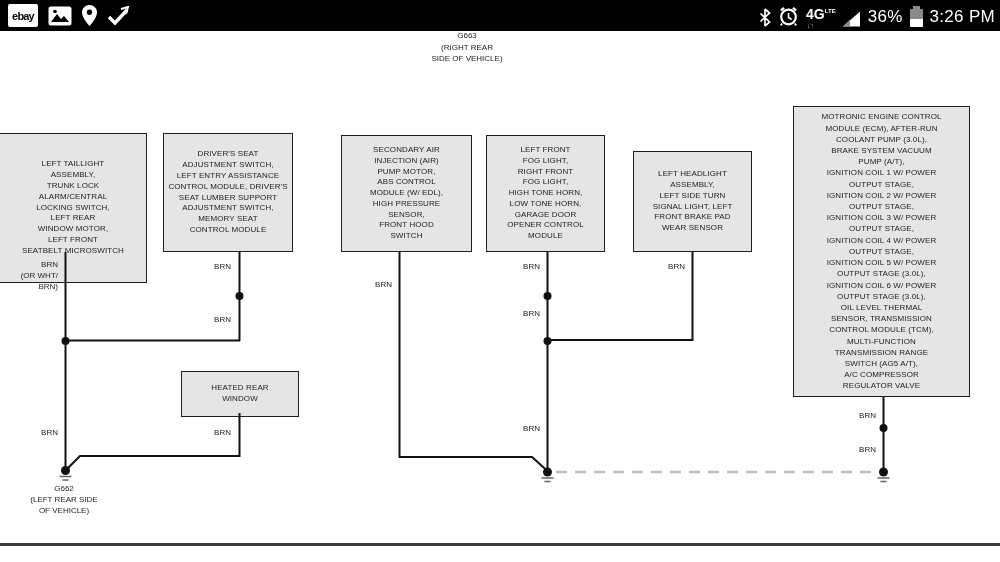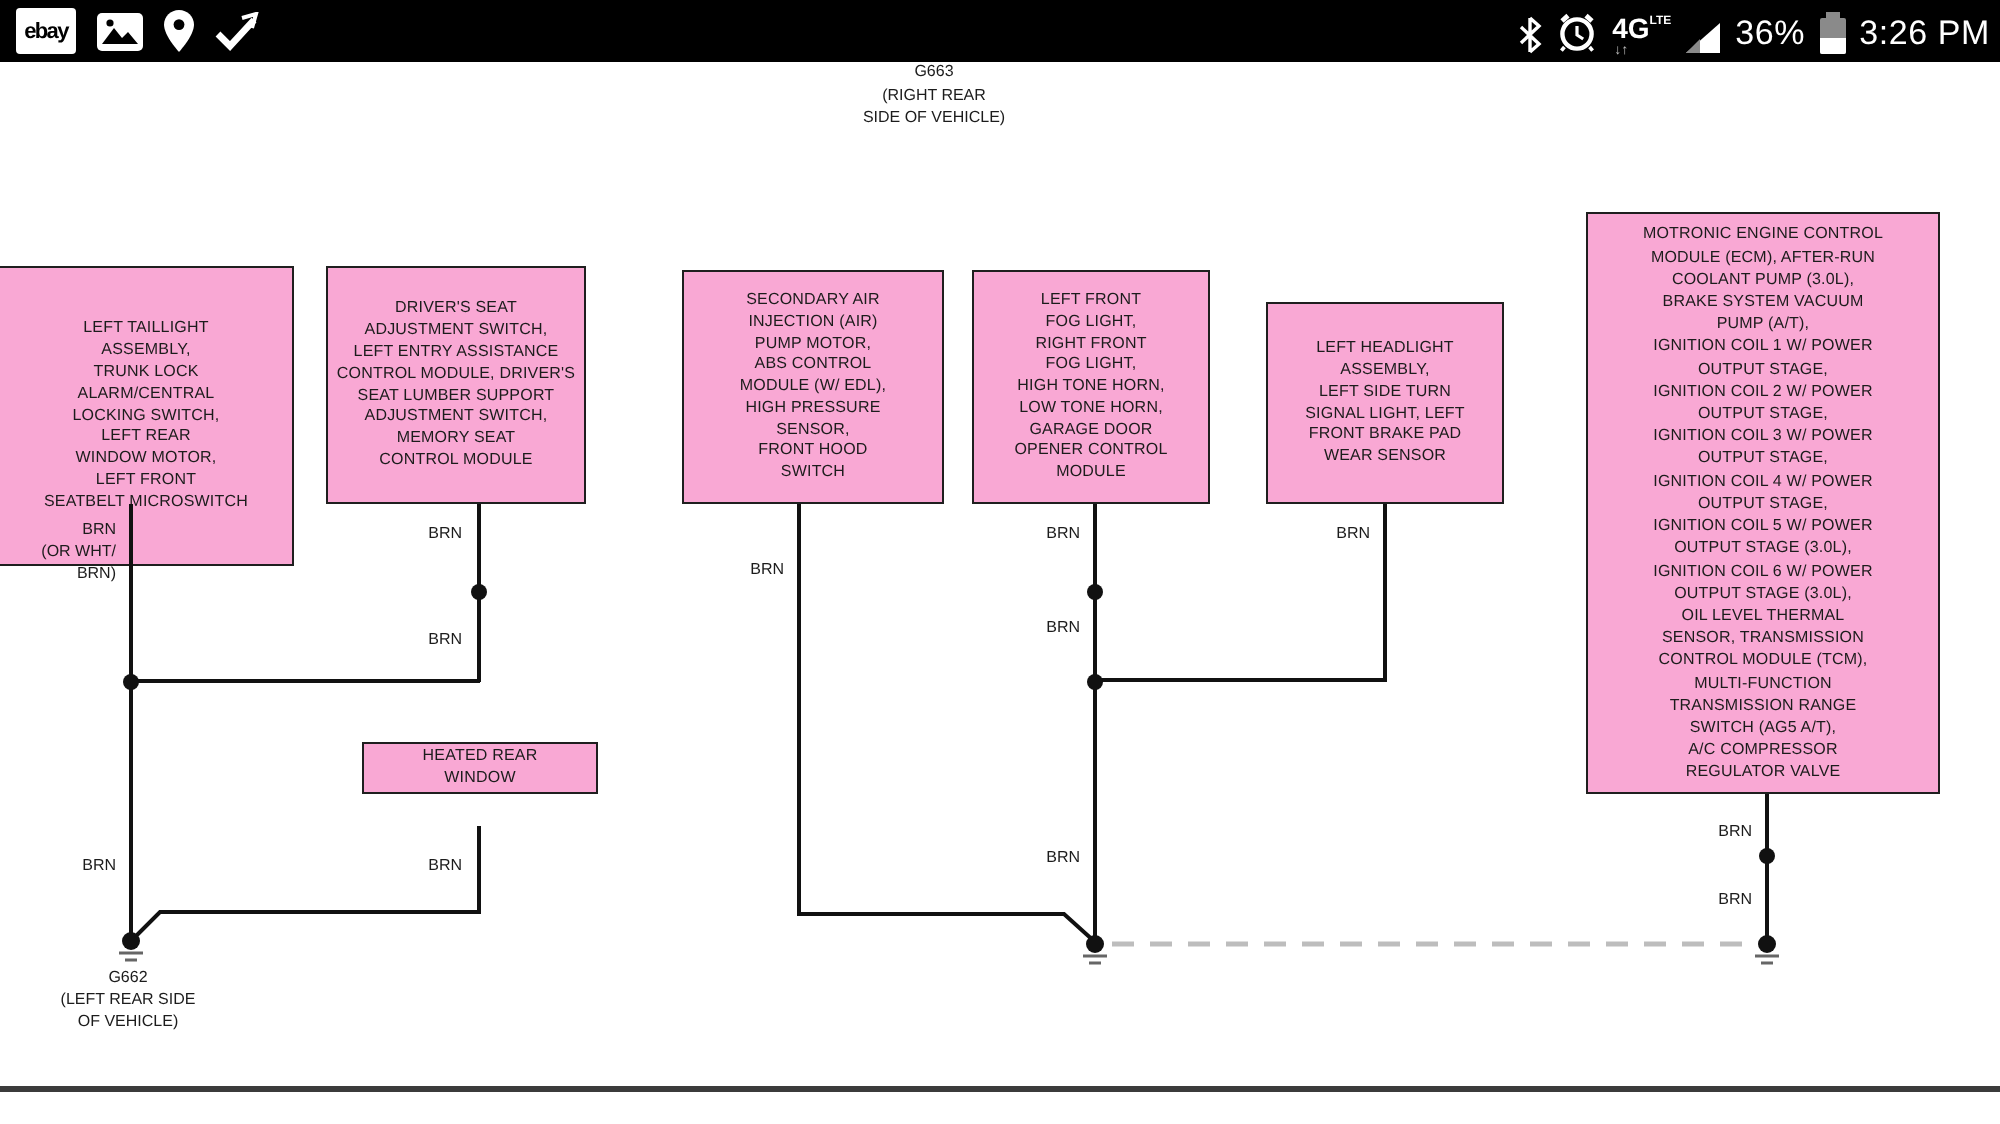--- a/index.html
+++ b/index.html
@@ -25,21 +25,21 @@
   .fourg-arrows { position:absolute; left:1px; bottom:-2px; font-size:7px; letter-spacing:0px; color:#bbb; }
   .battery { position:relative; width:13px; height:21px; margin-top:1px; }
   .battery .nub { position:absolute; top:0; left:3px; width:7px; height:3px; background:#8a8a8a; }
   .battery .body { position:absolute; top:3px; left:0; width:13px; height:18px; background:#8a8a8a; border-radius:1px; overflow:hidden; }
   .battery .fill { position:absolute; bottom:0; left:0; width:13px; height:8px; background:#fff; }
 
   
   .canvas { position:absolute; top:0; left:0; width:1000px; height:562px; background:#fff; }
   .wires-svg { position:absolute; top:0; left:0; }
   .dbox {
-    position:absolute; border:1.5px solid #1f1f1f; background:#f9a8d4;
+    position:absolute; border:1.5px solid #1f1f1f; background:#e5e5e5;
     display:flex; align-items:center; justify-content:center; text-align:center;
     color:#1c1c1c;
   }
   .pre { white-space:pre-line; }
   .boxtext { font-size:8px; line-height:10.8px; letter-spacing:0.1px; }
   .boxtext-lg { font-size:8px; line-height:11.2px; letter-spacing:0.1px; }
   .wire-label {
     position:absolute; font-size:8px; line-height:11px; color:#1c1c1c;
     text-align:right; white-space:pre-line;
   }
@@ -135,21 +135,21 @@
 OIL LEVEL THERMAL
 SENSOR, TRANSMISSION
 CONTROL MODULE (TCM),
 MULTI-FUNCTION
 TRANSMISSION RANGE
 SWITCH (AG5 A/T),
 A/C COMPRESSOR
 REGULATOR VALVE</div>
   </div>
 
-  <div class="dbox" style="left:181px; top:371px; width:118px; height:26px;">
+  <div class="dbox" style="left:181px; top:371px; width:118px; height:46px;">
     <div class="boxtext pre">HEATED REAR
 WINDOW</div>
   </div>
 
   <svg class="wires-svg" width="1000" height="562">
     <g stroke="#111" stroke-width="2" fill="none">
       <path d="M65.5 252 V471"></path>
       <path d="M239.5 252 V341"></path>
       <path d="M65.5 340.5 H240"></path>
       <path d="M239.5 413 V456 H80 L65.5 470.5"></path>

